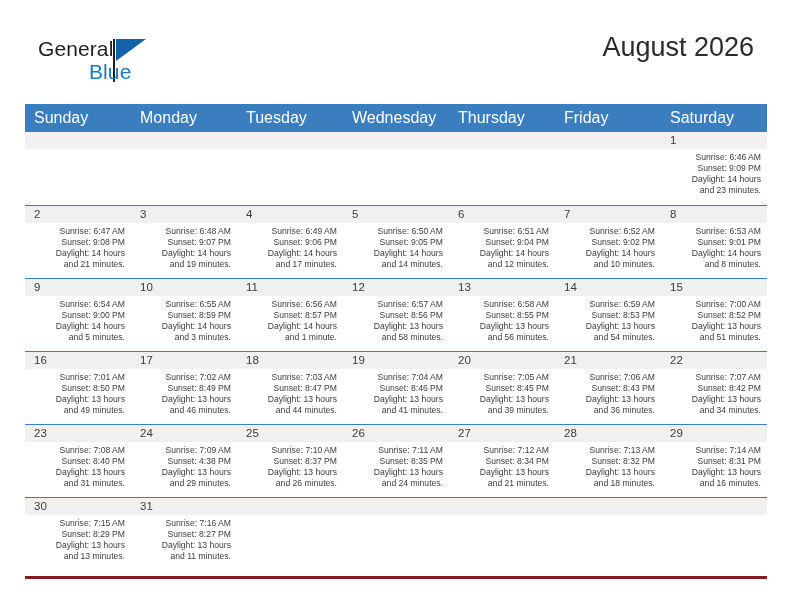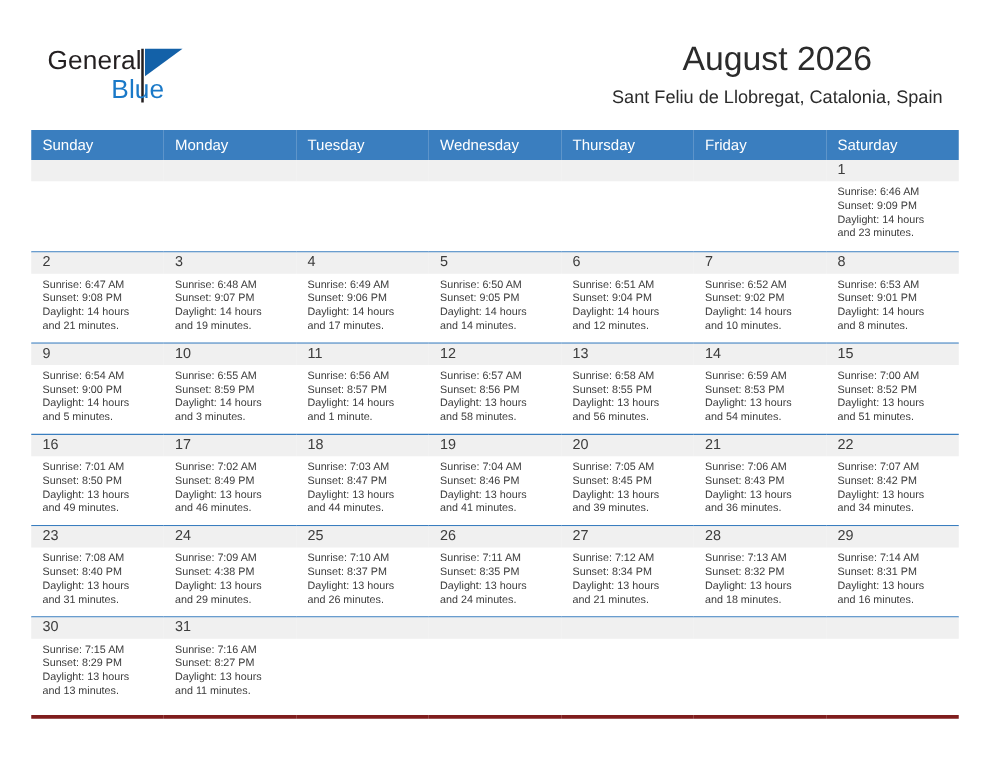--- a/index.html
+++ b/index.html
@@ -54,21 +54,21 @@
   .logo-bar {
     position: absolute;
     left: 75px; top: 1px;
     width: 2px; height: 43px;
     background: #231f20;
   }
 
   .title-block {
     position: absolute;
     right: 38px; top: 32px;
-    text-align: center;
+    text-align: right;
   }
   .month-title {
     font-size: 27px;
     color: #2b2b2b;
     line-height: 1.15;
     white-space: nowrap;
   }
   .location-title {
     margin-top: 7px;
     font-size: 14.5px;
@@ -83,21 +83,21 @@
     left: 25px; top: 104px;
     width: 742px;
     border-collapse: collapse;
     table-layout: fixed;
   }
   .calendar col { width: 106px; }
 
   .calendar thead th {
     background: #3a7ebf;
     color: #ffffff;
-    font-size: 12px;
+    font-size: 16px;
     font-weight: normal;
     text-align: left;
     padding: 5px 0 5px 9px;
     height: 21px;
     border: none;
   }
 
   .calendar td {
     vertical-align: top;
     padding: 0;
@@ -122,40 +122,40 @@
     font-size: 11.5px;
     color: #3c3c3c;
     line-height: 15px;
   }
   .cell-empty .daynum-band { background: #f0f0f0; }
   .cell-body {
     padding: 3px 6px 0 9px;
     font-size: 8.6px;
     color: #3c3c3c;
     line-height: 11.1px;
+    text-align: right;
   }
   .cell-body div { white-space: nowrap; }
 </style>
 </head>
 <body>
 
 <div id="page">
 
   <div class="topbar">
 
     <div class="logo">
       <span class="logo-general">General</span>
       <span class="logo-bar"></span>
       <span class="logo-tri"></span>
       <span class="logo-blue">Blue</span>
     </div>
 
     <div class="title-block">
       <div class="month-title">August 2026</div>
-      <div class="location-title">Sant Feliu de Llobregat, Catalonia, Spain</div>
     </div>
 
   </div>
 
   <table class="calendar">
     <colgroup>
       <col>
         <col>
         <col>
         <col>

